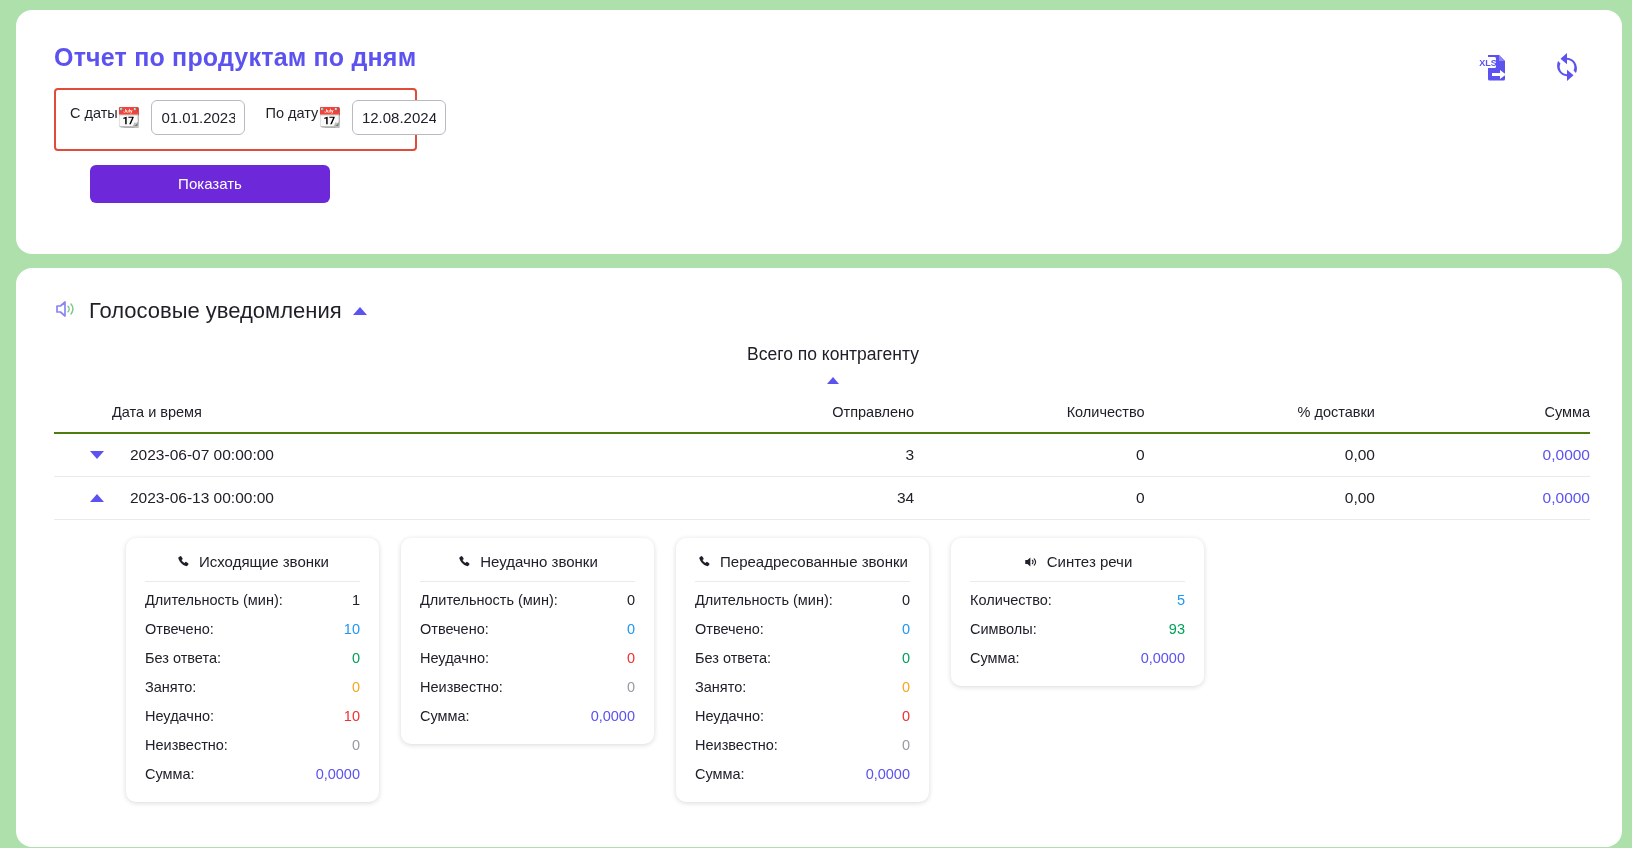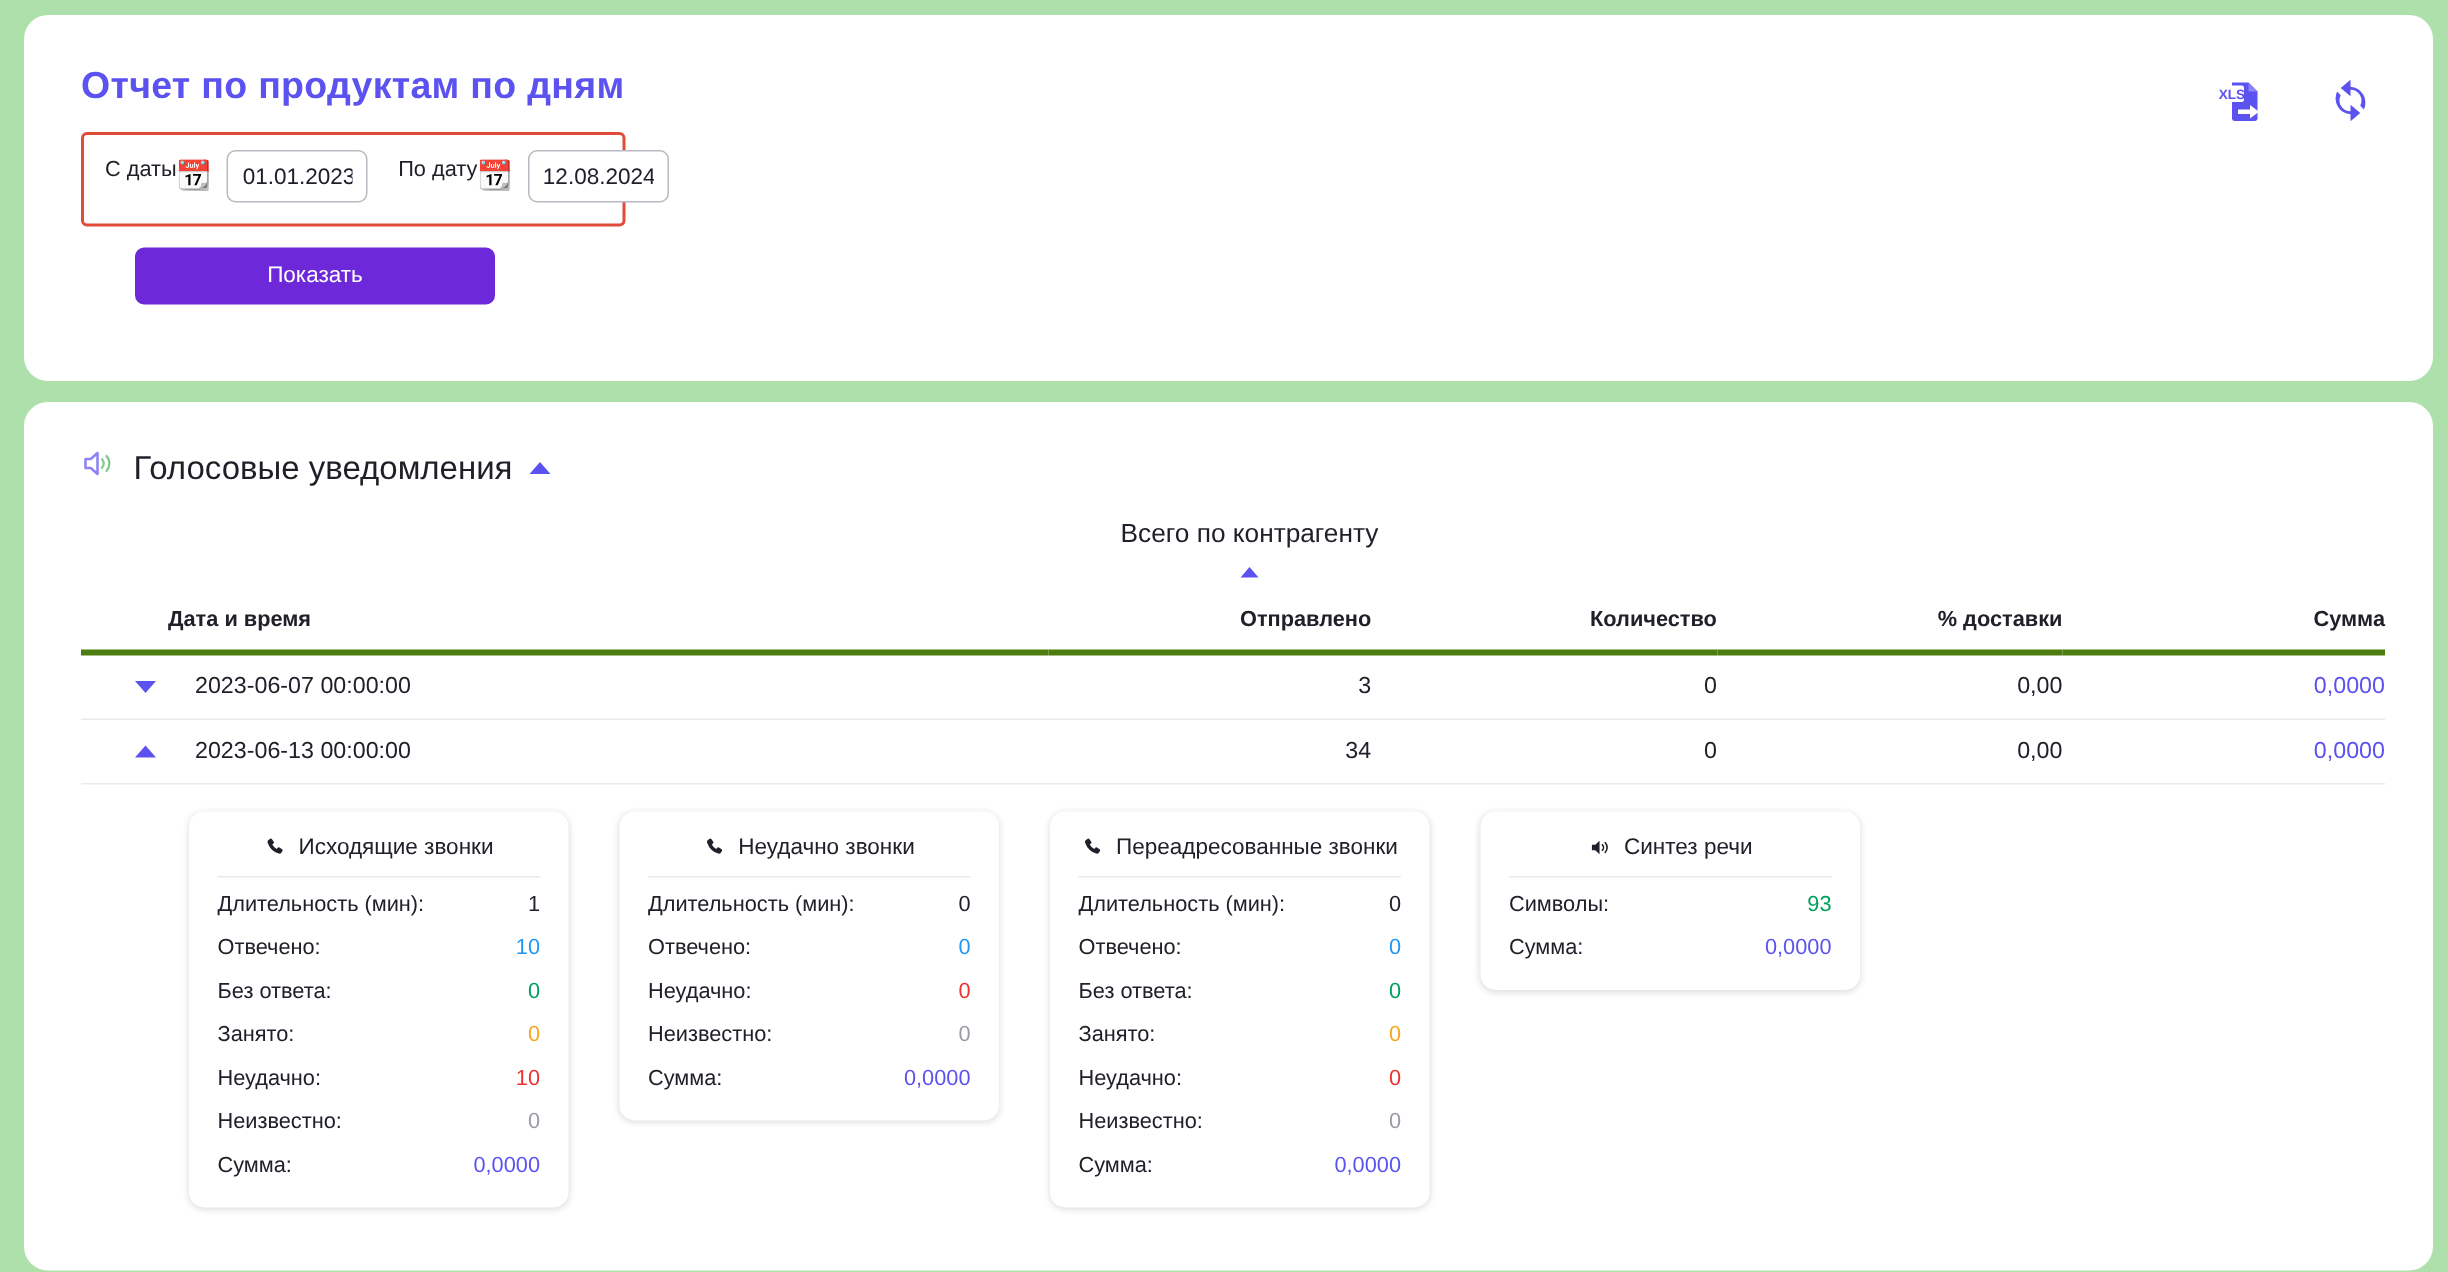--- a/index.html
+++ b/index.html
@@ -190,25 +190,25 @@
   
   .tbl {
     width: 100%;
     border-collapse: collapse;
     margin-left: 0;
     table-layout: fixed;
   }
 
   .tbl th {
     font-size: 14.5px;
-    font-weight: bold;
+    font-weight: normal;
     color: #20202a;
     padding: 6px 0 12px 0;
     text-align: right;
-    border-bottom: 4px solid #4d7c0f;
+    border-bottom: 2px solid #4d7c0f;
   }
   .tbl th.l { text-align: left; padding-left: 58px; }
 
   .tbl td {
     font-size: 15.5px;
     color: #20202a;
     padding: 12px 0;
     text-align: right;
     border-bottom: 1px solid #e9e9ee;
   }
@@ -219,21 +219,21 @@
     display: flex;
     align-items: center;
     gap: 26px;
     padding-left: 36px;
   }
 
   
   .cards {
     display: flex;
     align-items: flex-start;
-    gap: 34px;
+    gap: 22px;
     margin-top: 18px;
     padding-left: 72px;
   }
 
   .stat-card {
     width: 253px;
     background: #ffffff;
     border-radius: 10px;
     box-shadow: 0 1px 5px rgba(30,30,50,.17);
     padding: 15px 19px 17px 19px;
@@ -493,20 +493,24 @@
         <div class="stat-card">
           <div class="stat-head">
             <span style="line-height: 0;"><svg width="16" height="14" viewBox="0 0 24 22" aria-hidden="true">
                 <path d="M3 8h3.5L11 4v14l-4.5-4H3z" fill="#20202a"></path>
                 <path d="M14 8.2a4 4 0 0 1 0 5.6" fill="none" stroke="#20202a" stroke-width="1.7" stroke-linecap="round"></path>
                 <path d="M17 6a7.5 7.5 0 0 1 0 10" fill="none" stroke="#20202a" stroke-width="1.7" stroke-linecap="round"></path>
               </svg></span>
             <span>Синтез речи</span>
           </div>
           <div class="stat-row">
+            <span class="k">Количество:</span>
+            <span class="v v-blue">5</span>
+          </div>
+          <div class="stat-row">
             <span class="k">Символы:</span>
             <span class="v v-green">93</span>
           </div>
           <div class="stat-row">
             <span class="k">Сумма:</span>
             <span class="v v-purple">0,0000</span>
           </div>
         </div>
       </div>
   </div>

